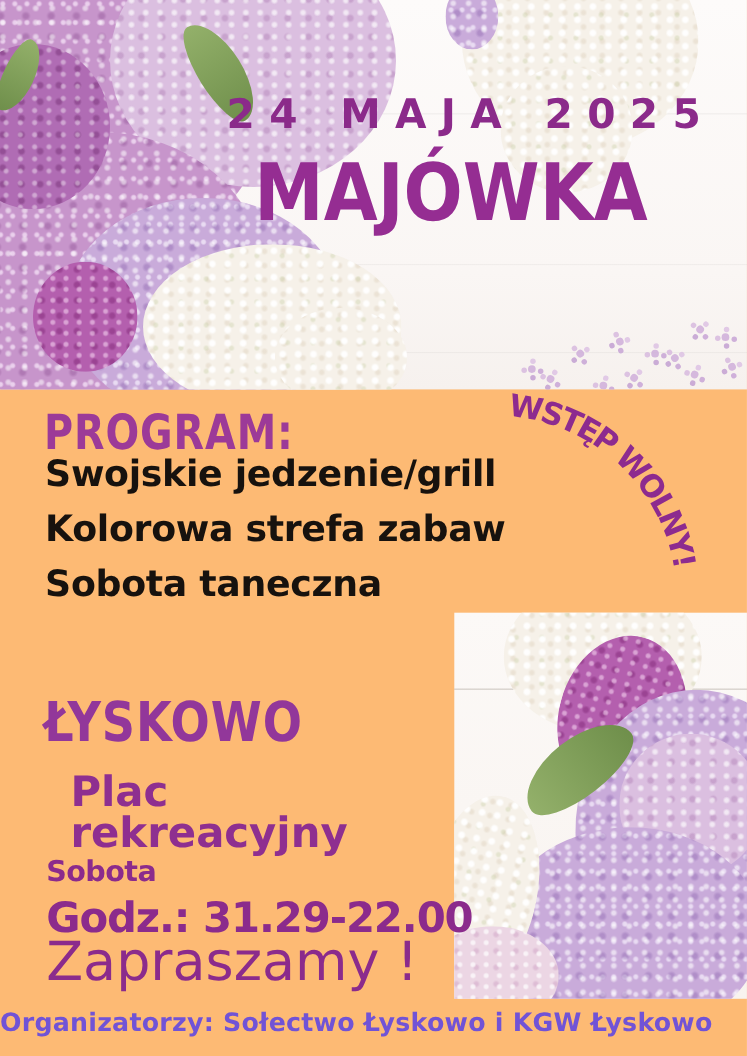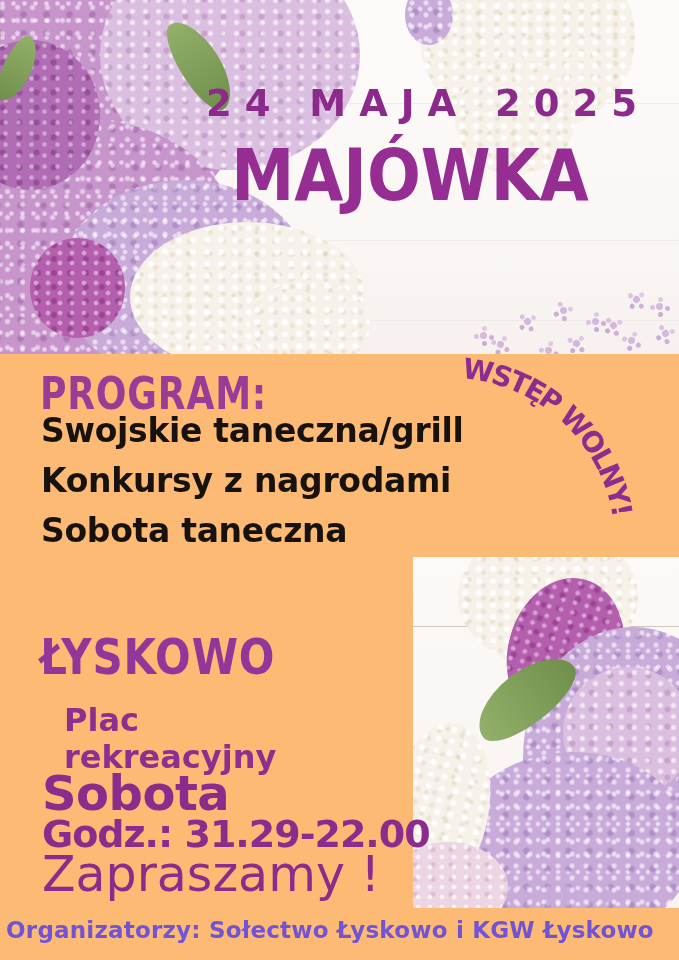--- a/index.html
+++ b/index.html
@@ -63,26 +63,26 @@
       font-size:72px;font-weight:800;color:#952d92;transform:scaleX(.88);transform-origin:center;
       letter-spacing:0;line-height:1.1;}
   .program-heading{position:absolute;left:40px;top:368px;font-size:44px;font-weight:800;
       color:#9c3a98;transform:scaleX(.82);transform-origin:left;letter-spacing:1px;}
   .program-list{position:absolute;left:41px;top:406px;margin:0;padding:0;list-style:none;
       font-size:33px;font-weight:700;color:#17120e;line-height:50px;letter-spacing:-.3px;}
   .arc-svg{position:absolute;left:430px;top:353px;width:250px;height:212px;overflow:visible;}
   .arc-text{font-family:"DejaVu Sans",sans-serif;font-size:28px;font-weight:800;fill:#8d2b8f;letter-spacing:1.5px;}
   .location{position:absolute;left:40px;top:628px;font-size:50px;font-weight:800;color:#92379a;
       transform:scaleX(.84);transform-origin:left;letter-spacing:1px;}
-  .venue{position:absolute;left:64px;top:702px;width:215px;font-size:32px;font-weight:800;
+  .venue{position:absolute;left:64px;top:702px;width:215px;font-size:38px;font-weight:800;
       color:#8e2f90;line-height:37px;}
-  .day{position:absolute;left:42px;top:772px;font-size:48px;font-weight:800;color:#8b2b8c;line-height:42px;letter-spacing:-.5px;}
+  .day{position:absolute;left:42px;top:772px;font-size:26px;font-weight:800;color:#8b2b8c;line-height:42px;letter-spacing:-.5px;}
   .time{position:absolute;left:42px;top:813px;font-size:38px;font-weight:800;color:#8b2b8c;line-height:42px;letter-spacing:-1px;}
   .invite{position:absolute;left:42px;top:854px;font-size:49px;font-weight:400;color:#8b2b8c;line-height:42px;}
-  .organizers{position:absolute;left:0;top:917px;width:660px;text-align:center;
+  .organizers{position:absolute;left:0;top:917px;width:660px;text-align:left;
       font-size:23px;font-weight:700;color:#7153d6;letter-spacing:.2px;}
 </style>
 </head>
 <body>
 
 <div class="poster">
 
   <div class="photo-top">
     <div class="cluster tex-purple" style="left:-80px;top:-90px;width:330px;height:330px;"></div>
     <div class="cluster tex-light" style="left:100px;top:-60px;width:260px;height:230px;"></div>
@@ -120,22 +120,22 @@
     <div class="cluster tex-lilac" style="left:40px;top:195px;width:240px;height:190px;"></div>
     <div class="cluster tex-white" style="left:-25px;top:165px;width:100px;height:180px;transform:rotate(12deg);"></div>
     <div class="cluster tex-pink" style="left:-25px;top:285px;width:120px;height:90px;"></div>
   </div>
 
   <div class="date">24 MAJA 2025</div>
   <div class="title">MAJÓWKA</div>
 
   <div class="program-heading">PROGRAM:</div>
   <ul class="program-list">
-    <li>Swojskie taneczna/grill</li>
-    <li>Konkursy z nagrodami</li>
+    <li>Swojskie jedzenie/grill</li>
+    <li>Kolorowa strefa zabaw</li>
     <li>Sobota taneczna</li>
   </ul>
 
   <svg class="arc-svg" viewBox="0 0 250 212" aria-hidden="false">
     <path id="arcPath" d="M 31.5 25.4 A 165 165 0 0 1 183.4 167" fill="none" stroke="none"></path>
     <text class="arc-text">
       <textPath href="#arcPath" startOffset="0" textLength="224">WSTĘP WOLNY!</textPath>
     </text>
   </svg>
 

